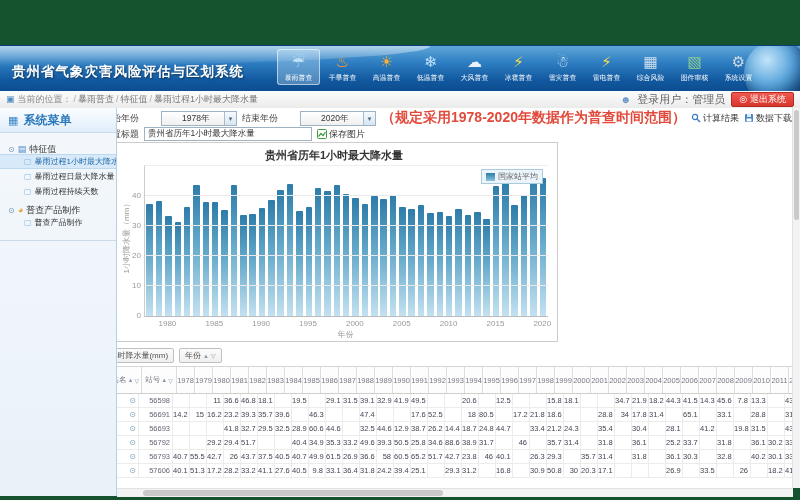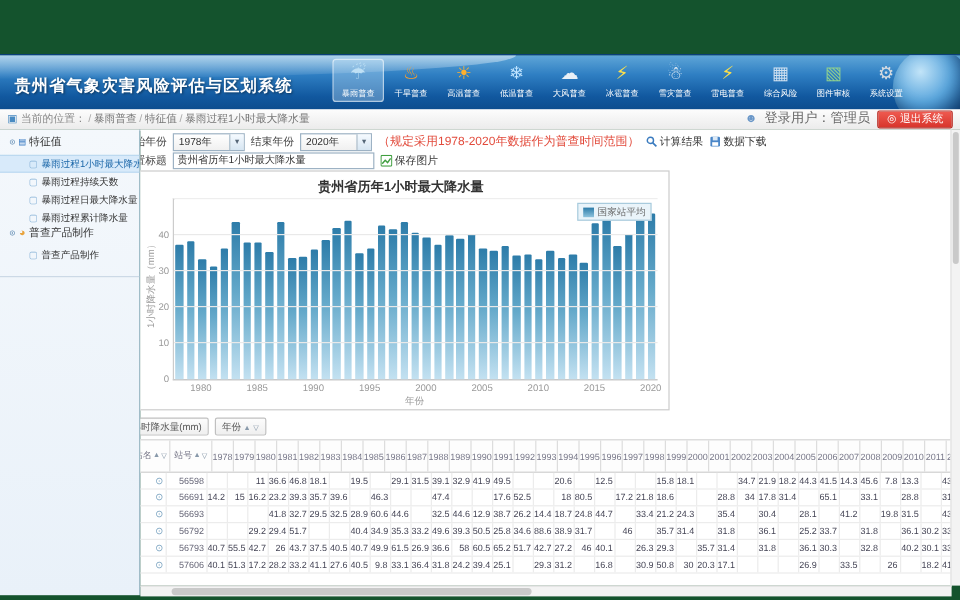--- a/index.html
+++ b/index.html
@@ -37,38 +37,38 @@
   .user-lb{color:#666;font-size:11px;}
   .logout{background:linear-gradient(180deg,#ef5a50,#d8352c);color:#fff;font-size:9px;border:1px solid #b72a22;
           border-radius:2px;padding:0 7px;height:13px;line-height:13px;cursor:pointer;display:flex;align-items:center;gap:3px;}
   
   .sidebar{position:absolute;left:0;top:108px;width:116px;bottom:4px;
           background:linear-gradient(180deg,#f4f8fc,#e9f1f9);border-right:1px solid #b9cfe4;}
   .sb-title{height:24px;line-height:24px;background:linear-gradient(180deg,#fbfdff,#e0edfa);
           border-bottom:1px solid #c8daeb;color:#2a78bb;font-size:12px;font-weight:bold;padding-left:8px;}
   .sb-title .ic{color:#3a86c8;margin-right:5px;font-size:11px;}
   .tree{padding-top:5px;border-bottom:1px solid #ccd9e6;padding-bottom:10px;}
-  .tree-parent{height:16px;line-height:12px;font-size:9px;color:#333;padding-left:8px;white-space:nowrap;cursor:pointer;font-family:Liberation Mono, monospace;}
+  .tree-parent{height:16px;line-height:23px;font-size:9px;color:#333;padding-left:8px;white-space:nowrap;cursor:pointer;}
   .tree-parent .exp{color:#6b93b8;font-size:8px;margin-right:3px;}
   .tree-parent .fic{font-size:9px;margin-right:3px;}
   .tree-child{height:15px;line-height:15px;font-size:8px;color:#333;padding-left:24px;white-space:nowrap;
           overflow:hidden;cursor:pointer;}
   .tree-child .pic{color:#8ab4d8;font-size:8px;margin-right:3px;}
   .tree-child.selected{background:#d8eafa;border-top:1px solid #bcd9f0;border-bottom:1px solid #bcd9f0;
           height:13px;line-height:13px;color:#1a66a8;}
   
   .panel{position:absolute;left:117px;top:108px;right:7px;bottom:12px;background:#fff;overflow:hidden;}
   .panel-inner{position:absolute;left:-14px;top:0;width:720px;height:100%;}
   .trow1,.trow2{position:absolute;left:0;display:flex;align-items:center;gap:5px;font-size:9px;color:#444;white-space:nowrap;}
   .trow1{top:3px;height:14px;} .trow2{top:19px;height:14px;}
   .sel{border:1px solid #9db2c4;background:linear-gradient(180deg,#fff,#f0f0f0);height:13px;line-height:13px;
-       width:54px;font-size:8.5px;color:#333;padding-left:4px;position:relative;cursor:pointer;}
+       width:54px;font-size:8.5px;color:#333;padding-left:20px;position:relative;cursor:pointer;margin-left:17px;}
   .sel i{position:absolute;right:0;top:0;width:11px;height:100%;background:linear-gradient(180deg,#f5faff,#d7e6f2);
        border-left:1px solid #a9bccb;font-style:normal;font-size:7px;color:#567;text-align:center;line-height:13px;}
-  .note{color:#e24a3b;font-size:10px;}
+  .note{color:#e24a3b;font-size:14px;font-weight:bold;}
   .tlink{display:flex;align-items:center;gap:2px;color:#333;cursor:pointer;}
   .tlink svg{display:block;}
   .ttl-input{border:1px solid #9db2c4;height:12px;width:160px;font-size:8.5px;color:#333;padding:0 3px;
        font-family:inherit;}
   
   .chartbox{position:absolute;left:7px;top:34px;width:446px;height:198px;border:1px solid #ccc;background:#fff;}
   .c-title{position:absolute;left:0;top:5px;width:100%;text-align:center;font-size:11px;font-weight:bold;color:#333;}
   .plot{position:absolute;left:33px;top:22px;width:403px;height:150px;
         border-left:1px solid #ccc;border-bottom:1px solid #bbb;border-top:1px solid #eee;}
   .grid{position:absolute;left:0;width:100%;height:1px;background:#e9e9e9;}
@@ -172,26 +172,28 @@
       <span class="user-ic">☻</span>
       <span class="user-lb">登录用户：管理员</span>
       <span class="logout">
           <span>◎</span>
           <span>退出系统</span>
         </span>
     </div>
   </div>
 
   <div class="sidebar">
+    <div class="sb-title">
+      <span class="ic">▦</span><span>系统菜单</span>
+    </div>
     <div class="tree" id="tree">
         <div class="tree-parent"><span class="exp">⊙</span><span class="fic " style="color: rgb(74, 134, 200);">▤</span><span>特征值</span></div>
         <div class="tree-child selected"><span class="pic">▢</span><span>暴雨过程1小时最大降水量</span></div>
+        <div class="tree-child"><span class="pic">▢</span><span>暴雨过程日最大降水量</span></div>
         <div class="tree-child"><span class="pic">▢</span><span>暴雨过程持续天数</span></div>
-        <div class="tree-child"><span class="pic">▢</span><span>暴雨过程日最大降水量</span></div>
-        <div class="tree-child"><span class="pic">▢</span><span>暴雨过程累计降水量</span></div>
         <div class="tree-parent"><span class="exp">⊙</span><span class="fic " style="color: rgb(232, 163, 61);">◕</span><span>普查产品制作</span></div>
         <div class="tree-child"><span class="pic">▢</span><span>普查产品制作</span></div>
       </div>
   </div>
 
   <div class="panel">
     <div class="panel-inner">
 
       <div class="trow1">
         <span>开始年份</span>
@@ -537,21 +539,21 @@
             <div class="dc w-yr">40.7</div>
             <div class="dc w-yr">49.9</div>
             <div class="dc w-yr">61.5</div>
             <div class="dc w-yr">26.9</div>
             <div class="dc w-yr">36.6</div>
             <div class="dc w-yr">58</div>
             <div class="dc w-yr">60.5</div>
             <div class="dc w-yr">65.2</div>
             <div class="dc w-yr">51.7</div>
             <div class="dc w-yr">42.7</div>
-            <div class="dc w-yr">27.2</div>
+            <div class="dc w-yr">23.8</div>
             <div class="dc w-yr">46</div>
             <div class="dc w-yr">40.1</div>
             <div class="dc w-yr"></div>
             <div class="dc w-yr">26.3</div>
             <div class="dc w-yr">29.3</div>
             <div class="dc w-yr"></div>
             <div class="dc w-yr">35.7</div>
             <div class="dc w-yr">31.4</div>
             <div class="dc w-yr"></div>
             <div class="dc w-yr">31.8</div>

